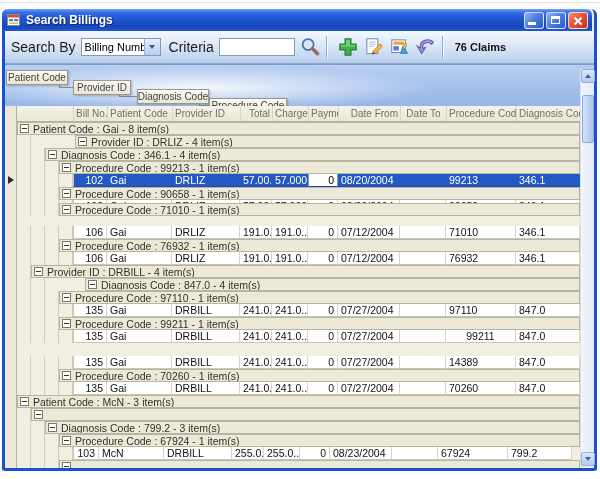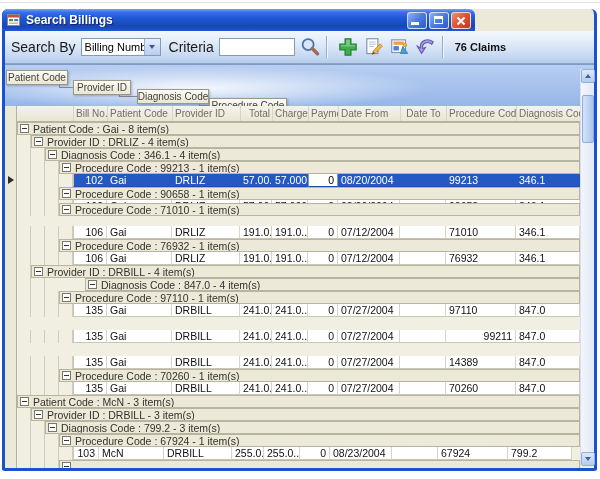--- a/index.html
+++ b/index.html
@@ -3,21 +3,21 @@
 <meta charset="utf-8">
 <style>
   html,body{margin:0;padding:0;background:#fff;}
   body{width:600px;height:479px;font-family:"Liberation Sans",sans-serif;}
   #stage{position:relative;width:600px;height:479px;overflow:hidden;background:#fff;}
   .topline{position:absolute;left:0;top:2px;width:600px;height:1px;background:#e4e4e8;}
 
   
   .win-frame{position:absolute;left:2px;top:9px;width:595px;height:462px;box-sizing:border-box;
     border:3px solid #1b50cf;border-top:0;border-radius:6px 6px 3px 3px;background:#ece9d8;}
-  .titlebar{position:absolute;left:2px;top:9px;width:473px;height:22px;box-sizing:border-box;
+  .titlebar{position:absolute;left:2px;top:9px;width:590px;height:22px;box-sizing:border-box;
     border-radius:6px 6px 0 0;display:flex;align-items:center;padding:0 4px;
     background:linear-gradient(180deg,#76a4f4 0%,#3a70e6 14%,#2058d6 40%,#1747b8 80%,#2158d6 100%);}
   .win-icon{width:16px;height:16px;flex:0 0 16px;}
   .title-text{color:#fff;font-weight:bold;font-size:12px;margin-left:4px;flex:1;
     text-shadow:1px 1px 1px rgba(8,25,90,.85);white-space:nowrap;overflow:hidden;}
   .tb-btn{width:20px;height:17px;border-radius:3px;margin-left:2px;position:relative;
     border:1px solid rgba(255,255,255,.75);box-sizing:border-box;cursor:default;}
   .btn-blue{background:linear-gradient(135deg,#8fb3f2 0%,#4a7ce0 50%,#2a5cc8 100%);}
   .btn-red{background:linear-gradient(135deg,#f0926f 0%,#e25637 45%,#c03a17 100%);}
   .glyph-min{position:absolute;left:3px;bottom:3px;width:8px;height:3px;background:#fff;}
@@ -188,39 +188,39 @@
   </div>
 
   <div class="grid">
     <div class="grid-header" id="grid-header">
         <div class="hcell" style="left: 68px; width: 34px; text-align: right;">Bill No.</div>
         <div class="hcell" style="left: 102px; width: 65px; text-align: left;">Patient Code</div>
         <div class="hcell" style="left: 167px; width: 68px; text-align: left;">Provider ID</div>
         <div class="hcell" style="left: 235px; width: 32px; text-align: right;">Total</div>
         <div class="hcell" style="left: 267px; width: 36px; text-align: right;">Charges</div>
         <div class="hcell" style="left: 303px; width: 30px; text-align: left;">Payme...</div>
-        <div class="hcell" style="left: 333px; width: 62px; text-align: left;">Date From</div>
+        <div class="hcell" style="left: 333px; width: 62px; text-align: right;">Date From</div>
         <div class="hcell" style="left: 395px; width: 46px; text-align: center;">Date To</div>
         <div class="hcell" style="left: 441px; width: 70px; text-align: left;">Procedure Code</div>
         <div class="hcell" style="left: 511px; width: 64px; text-align: left;">Diagnosis Code</div>
       </div>
     <div class="gutter">
       <div class="rowmarker" id="row-marker" style="top: 70px;"></div>
     </div>
     <div class="rows" id="grid-rows">
         <div class="grid-row" style="top: 0px;">
           <div class="indent" style="width: 0px;"></div>
           <div class="gband">
             <span class="minusbox">
               <span class="m"></span>
             </span>
             <span class="glabel">Patient Code : Gai - 8 item(s)</span>
           </div>
         </div>
-        <div class="grid-row" style="top: 13px;">
+        <div class="grid-row" style="top: 13px; gap: 44px;">
           <div class="indent" style="width: 14px;"></div>
           <div class="gband">
             <span class="minusbox">
               <span class="m"></span>
             </span>
             <span class="glabel">Provider ID : DRLIZ - 4 item(s)</span>
           </div>
         </div>
         <div class="grid-row" style="top: 26px;">
           <div class="indent" style="width: 28px;"></div>
@@ -352,31 +352,40 @@
           <div class="cell" style="width: 65px; text-align: left;">Gai</div>
           <div class="cell" style="width: 68px; text-align: left;">DRBILL</div>
           <div class="cell" style="width: 32px; text-align: left;">241.0...</div>
           <div class="cell" style="width: 36px; text-align: left;">241.0...</div>
           <div class="cell" style="width: 30px; text-align: right;">0</div>
           <div class="cell" style="width: 62px; text-align: left;">07/27/2004</div>
           <div class="cell" style="width: 46px; text-align: left;"></div>
           <div class="cell" style="width: 70px; text-align: left;">97110</div>
           <div class="cell" style="width: 64px; text-align: left;">847.0</div>
         </div>
+        <div class="grid-row" style="top: 195px;">
+          <div class="indent" style="width: 42px;"></div>
+          <div class="gband">
+            <span class="minusbox">
+              <span class="m"></span>
+            </span>
+            <span class="glabel">Procedure Code : 99211 - 1 item(s)</span>
+          </div>
+        </div>
         <div class="grid-row" style="top: 208px;">
           <div class="indent" style="width: 56px;"></div>
           <div class="cell first" style="width: 34px; text-align: right;">135</div>
           <div class="cell" style="width: 65px; text-align: left;">Gai</div>
           <div class="cell" style="width: 68px; text-align: left;">DRBILL</div>
           <div class="cell" style="width: 32px; text-align: left;">241.0...</div>
           <div class="cell" style="width: 36px; text-align: left;">241.0...</div>
           <div class="cell" style="width: 30px; text-align: right;">0</div>
           <div class="cell" style="width: 62px; text-align: left;">07/27/2004</div>
           <div class="cell" style="width: 46px; text-align: left;"></div>
-          <div class="cell" style="width: 70px; text-align: right;">99211</div>
+          <div class="cell" style="width: 70px; text-align: center;">99211</div>
           <div class="cell" style="width: 64px; text-align: left;">847.0</div>
         </div>
         <div class="grid-row" style="top: 234px;">
           <div class="indent" style="width: 56px;"></div>
           <div class="cell first" style="width: 34px; text-align: right;">135</div>
           <div class="cell" style="width: 65px; text-align: left;">Gai</div>
           <div class="cell" style="width: 68px; text-align: left;">DRBILL</div>
           <div class="cell" style="width: 32px; text-align: left;">241.0...</div>
           <div class="cell" style="width: 36px; text-align: left;">241.0...</div>
           <div class="cell" style="width: 30px; text-align: right;">0</div>
@@ -415,21 +424,20 @@
             </span>
             <span class="glabel">Patient Code : McN - 3 item(s)</span>
           </div>
         </div>
         <div class="grid-row" style="top: 286px;">
           <div class="indent" style="width: 14px;"></div>
           <div class="gband">
             <span class="minusbox">
               <span class="m"></span>
             </span>
-            <span class="glabel">Provider ID : DRBILL - 3 item(s)</span>
           </div>
         </div>
         <div class="grid-row" style="top: 299px;">
           <div class="indent" style="width: 28px;"></div>
           <div class="gband">
             <span class="minusbox">
               <span class="m"></span>
             </span>
             <span class="glabel">Diagnosis Code : 799.2 - 3 item(s)</span>
           </div>

